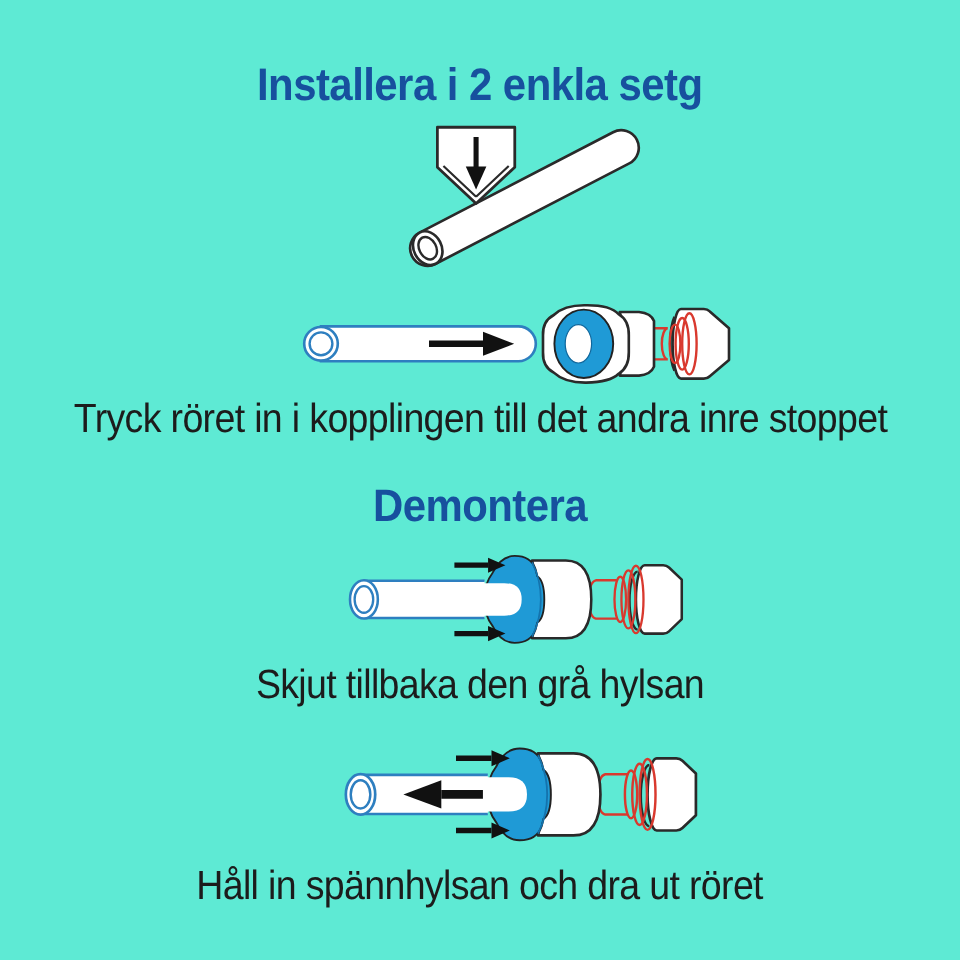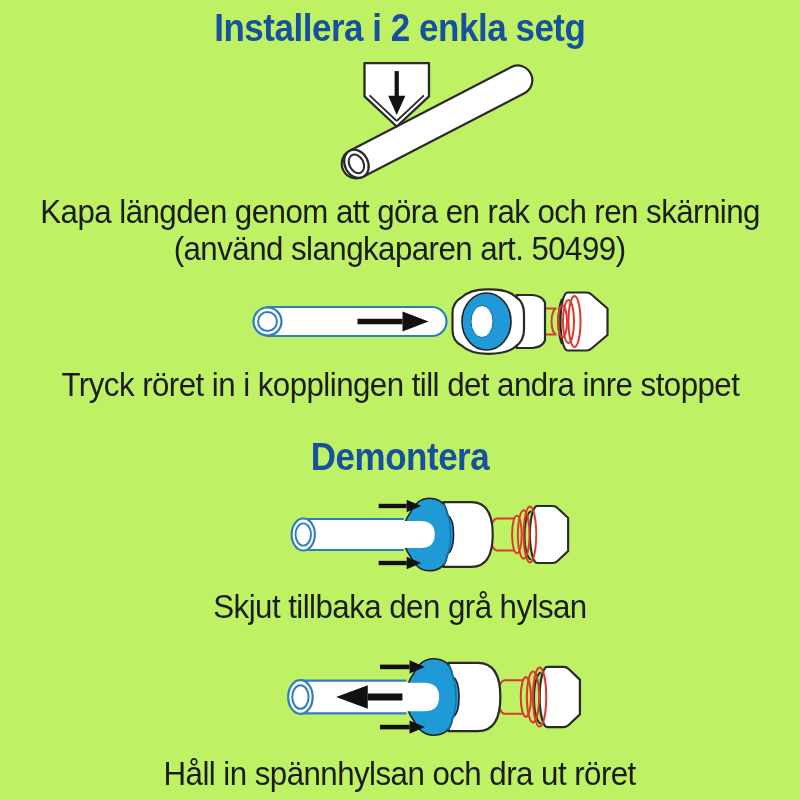--- a/index.html
+++ b/index.html
@@ -1,17 +1,17 @@
 <!DOCTYPE html>
 <html><head>
 <meta charset="utf-8">
 <style>
   html,body{margin:0;padding:0;background:#ffffff;}
   body{width:800px;height:800px;overflow:hidden;font-family:"Liberation Sans",sans-serif;}
-  .page{width:800px;height:800px;display:flex;flex-direction:column;align-items:center;padding-top:6px;box-sizing:border-box;background:#bef264;}
+  .page{width:800px;height:800px;display:flex;flex-direction:column;align-items:center;padding-top:6px;box-sizing:border-box;background:#5eead4;justify-content:center;}
   .heading{color:#17509e;font-weight:bold;font-size:38px;line-height:44px;white-space:nowrap;transform:scaleX(0.92);letter-spacing:-0.5px;}
   .caption{color:#1c1c1c;font-size:34px;line-height:37px;white-space:nowrap;text-align:center;transform:scaleX(0.92);letter-spacing:-0.6px;}
   .cap-group{display:flex;flex-direction:column;align-items:center;}
   
   .ill1{margin-top:8px;transform:translateX(32px);}
   .cap1{margin-top:4px;}
   .ill2{margin-top:18px;transform:translateX(28px);}
   .cap2{margin-top:8px;}
   .h2{margin-top:32px;}
   .ill3{margin-top:10px;transform:translateX(27px);}
@@ -45,24 +45,20 @@
     <g>
       <path class="ink" style="stroke-width:2.3" d="M38,5 L102,5 L102,38 L70,68 L38,38 Z"></path>
       <path class="ink-thin" d="M43,37 L70,62.5 M97,37 L70,62.5"></path>
       <g>
         <line class="blk-line" style="stroke-width:4.2" x1="70" y1="13" x2="70" y2="39"></line>
         <polygon class="blk" points="61.5,37.5 78.5,37.5 70,56.5"></polygon>
       </g>
     </g>
   </svg>
 
-  <div class="cap-group cap1">
-    <div class="caption">Kapa längden genom att göra en rak och ren skärning</div>
-    <div class="caption">(använd slangkaparen art. 50499)</div>
-  </div>
 
   <svg class="ill2" width="366" height="73" viewBox="0 0 365 73" xmlns="http://www.w3.org/2000/svg">
     <g>
       <path class="ink" d="M322,7.5 L341,7.5 Q344,7.5 346,9.5 L362,23.5 L362,50 L346,63.5 Q344,65.5 341,65.5 L322,65.5 A7,29 0 0 1 322,7.5 Z"></path>
       <path class="ink-thin" style="stroke-width:2" d="M316.5,14 A7,26 0 0 0 316.5,59"></path>
     </g>
     <g>
       <path class="oring" d="M300,23.5 H311 M300,49.5 H311 M311,23.5 A5,13 0 0 0 311,49.5"></path>
       <ellipse class="oring" cx="317" cy="36.5" rx="4.5" ry="16"></ellipse>
       <ellipse class="oring" cx="323" cy="36.5" rx="5.5" ry="21.5"></ellipse>

